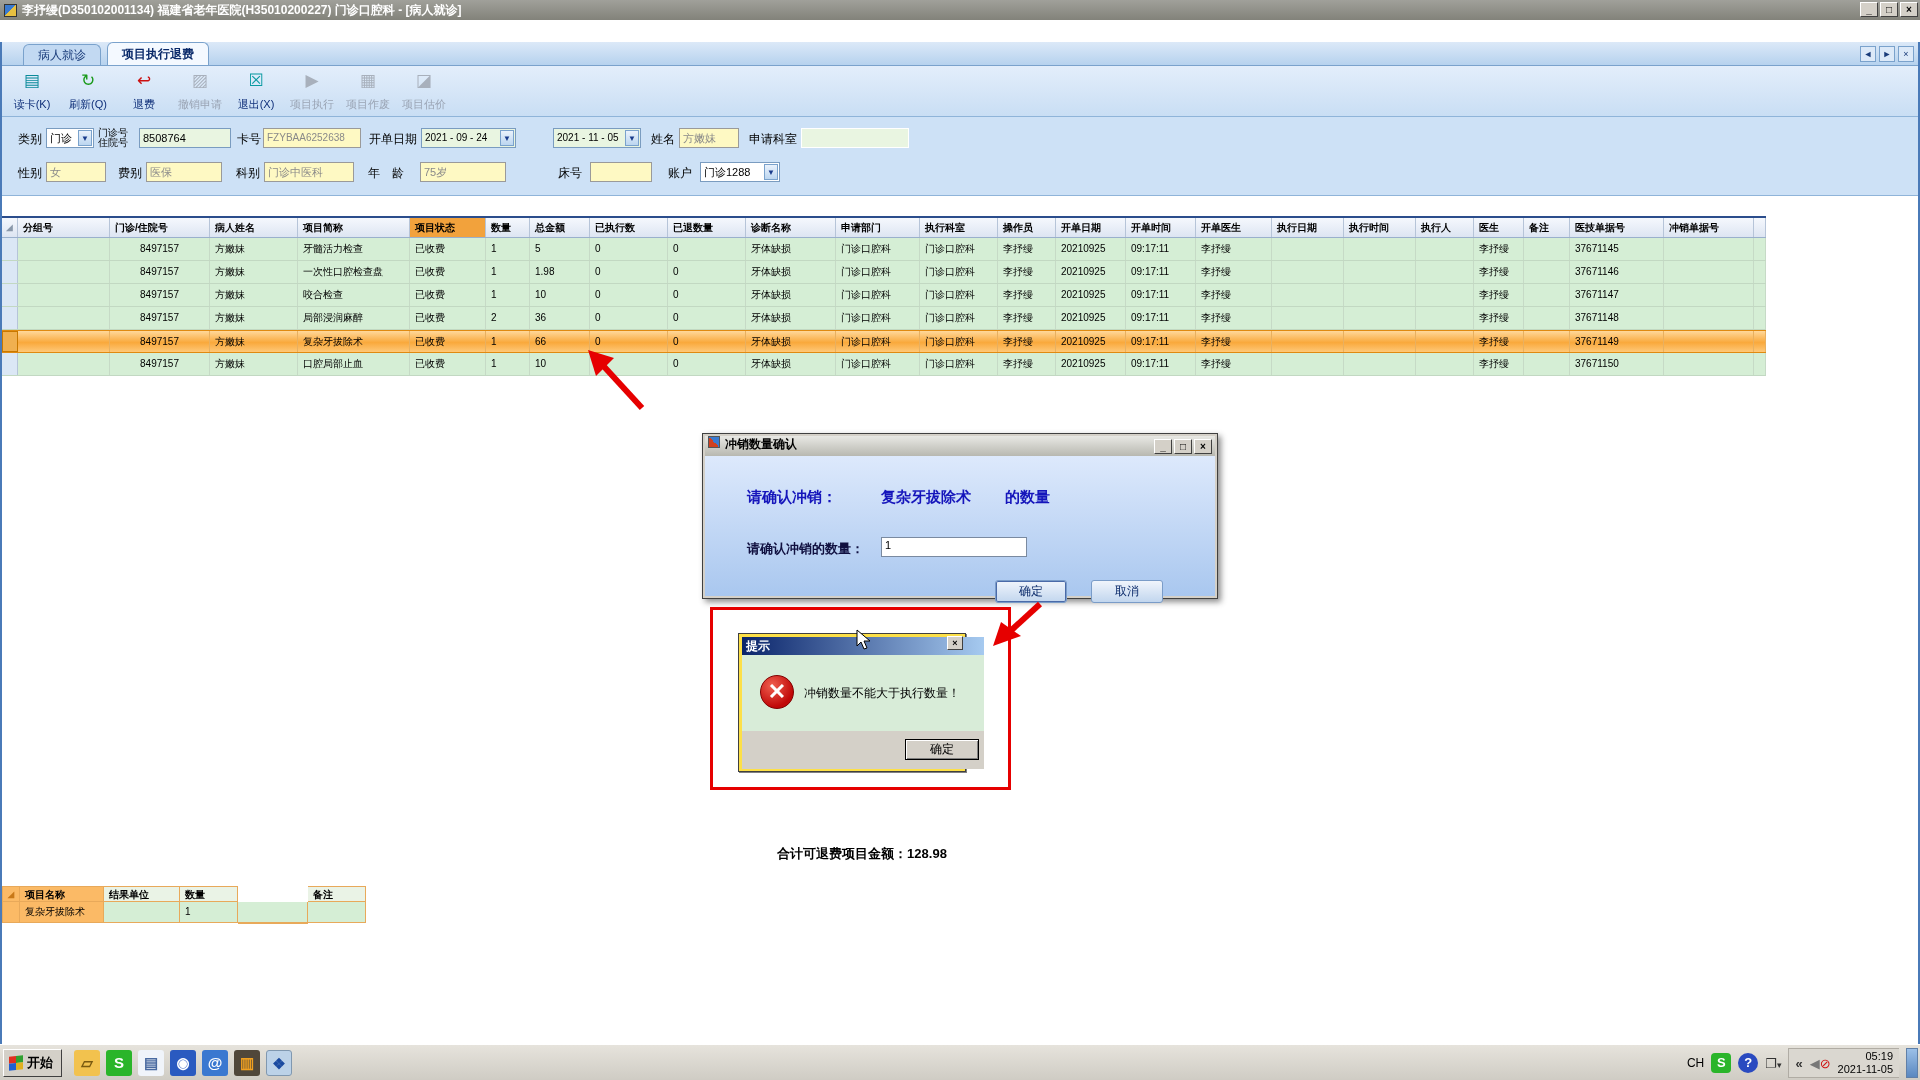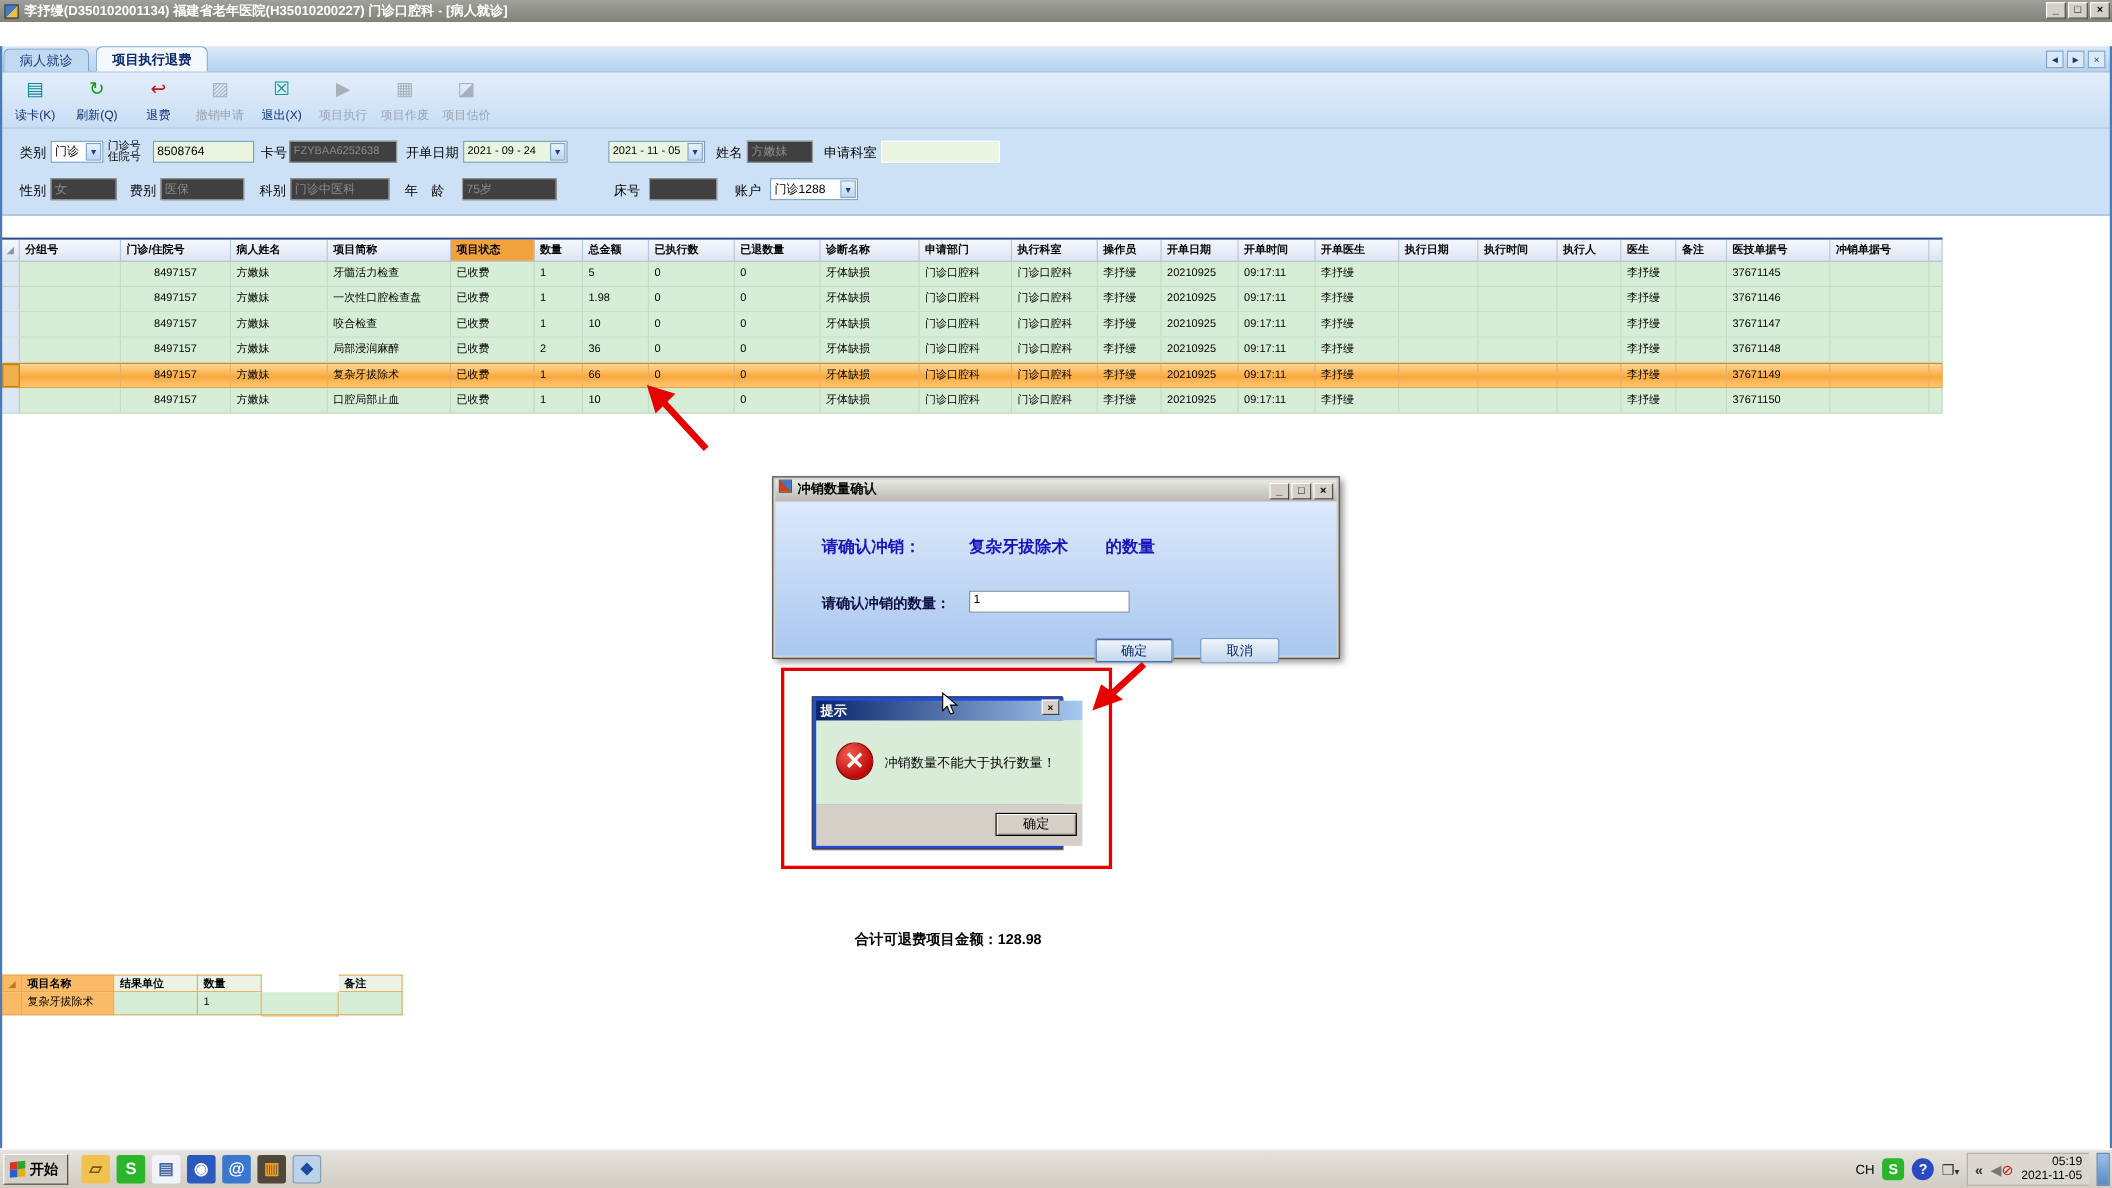--- a/index.html
+++ b/index.html
@@ -14,41 +14,41 @@
   .wbtn{width:18px;height:15px;background:#d4d0c8;border:1px solid #fff;border-right-color:#404040;border-bottom-color:#404040;
     font-size:10px;line-height:13px;text-align:center;color:#000;font-weight:bold;}
 
   
   .menubar{position:absolute;left:0;top:20px;width:1920px;height:22px;background:#17418e;display:flex;align-items:center;}
   .menu-item{color:#fff;font-size:12px;padding:0 11px;height:22px;line-height:22px;cursor:default;}
 
   
   .mditabs{position:absolute;left:0;top:42px;width:1920px;height:24px;background:linear-gradient(#dce9f8,#b6d2ee);border-bottom:1px solid #7aa2cc;}
   .mdi-tab{position:absolute;bottom:0;height:21px;padding:0 14px;font-size:12px;line-height:21px;color:#1a3c7a;
-    background:#c2d9f2;border:1px solid #7aa2cc;border-bottom:none;border-radius:6px 6px 0 0;}
+    background:#c2d9f2;border:1px solid #7aa2cc;border-bottom:none;border-radius:6px 6px 0 0;margin-left:20px;}
   .mdi-tab.active{background:#f4f9ff;font-weight:bold;color:#0a2a6a;height:23px;line-height:23px;}
   .mdi-nav{position:absolute;top:4px;right:6px;display:flex;gap:3px;}
   .mdi-nav .nbtn{width:16px;height:16px;font-size:9px;line-height:14px;text-align:center;color:#1a3c7a;
     background:#dce9f8;border:1px solid #7aa2cc;}
 
   
   .toolbar{position:absolute;left:0;top:66px;width:1920px;height:51px;background:linear-gradient(#e3eefb,#c9def4);border-bottom:1px solid #8fb4d9;}
   .tb{position:absolute;top:3px;width:52px;height:45px;display:flex;flex-direction:column;align-items:center;justify-content:space-between;padding:2px 0;}
   .tb .tbico{width:22px;height:20px;font-size:17px;line-height:20px;text-align:center;}
   .tb .tblbl{font-size:11px;color:#10307a;white-space:nowrap;}
   .tb.disabled .tblbl{color:#9aa4b4;}
   .tb.disabled .tbico{color:#a8b0bc !important;}
 
   
   .patient{position:absolute;left:0;top:117px;width:1920px;height:79px;background:#cde1f6;border-bottom:1px solid #8fb4d9;}
   .plbl{position:absolute;font-size:12px;color:#000;white-space:nowrap;}
   .plbl2{position:absolute;font-size:10px;line-height:10px;color:#000;white-space:nowrap;}
   .fld{position:absolute;height:20px;border:1px solid #7a9cc0;background:#fff;font-size:11px;line-height:18px;padding:0 3px;white-space:nowrap;overflow:hidden;}
   .fld.green{background:#e9f5e1;color:#000;}
-  .fld.gray{background:#404040;color:#8a8a8a;border-color:#9a9a9a;}
+  .fld.gray{background:#fef9c3;color:#8a8a8a;border-color:#9a9a9a;}
   .fld.white{background:#fff;}
   .drop{position:absolute;right:1px;top:1px;width:14px;height:16px;background:linear-gradient(#eaf2fc,#bcd6f0);border:1px solid #7aa2cc;
     font-size:8px;line-height:15px;text-align:center;color:#1a3c8c;}
 
   
   .dtabs{position:absolute;left:0;top:196px;width:1920px;height:22px;background:#fff;}
   .dtab{position:absolute;bottom:2px;height:18px;padding:0 12px;font-size:11px;line-height:18px;color:#1a3c7a;
     background:#cfe2f5;border:1px solid #7aa2cc;border-bottom:none;border-radius:7px 7px 0 0;}
   .dtab.active{background:#fff;font-weight:bold;color:#000;height:20px;line-height:20px;}
   .dtabline{position:absolute;left:0;top:216px;width:1766px;height:2px;background:#2b4d8c;}
@@ -95,21 +95,21 @@
     background:linear-gradient(#dde9fc,#a9c7ef);}
   .cprompt{position:absolute;top:32px;font-size:15px;font-weight:bold;color:#1515bb;white-space:nowrap;}
   .cqlabel{position:absolute;left:42px;top:84px;font-size:13px;font-weight:bold;color:#101040;}
   .cinput{position:absolute;left:176px;top:81px;width:146px;height:20px;background:#fff;border:1px solid #7a8aa0;font-size:11px;padding:1px 3px;}
   .cbtn{position:absolute;top:124px;width:72px;height:23px;background:linear-gradient(#f0f5fc,#c2d6ee);
     border:1px solid #7a9cc8;border-radius:3px;font-size:12px;text-align:center;line-height:21px;color:#0a2a6a;}
   .cbtn.def{box-shadow:0 0 0 1px #4a6aa8 inset;}
 
   
   .redbox{position:absolute;left:710px;top:607px;width:301px;height:183px;border:3px solid #e60000;}
-  .adlg{position:absolute;left:738px;top:633px;width:228px;height:139px;background:#1d4ed8;
+  .adlg{position:absolute;left:738px;top:633px;width:228px;height:139px;background:#fde047;
     border:1px solid #404040;box-shadow:1px 1px 0 #808080;}
   .adlg .atitle{position:absolute;left:3px;top:3px;width:242px;height:18px;background:linear-gradient(90deg,#0a246a,#a6caf0);
     display:flex;align-items:center;color:#fff;font-weight:bold;font-size:12px;padding-left:4px;}
   .adlg .axbtn{position:absolute;right:2px;top:2px;width:16px;height:14px;background:#d4d0c8;border:1px solid #fff;
     border-right-color:#404040;border-bottom-color:#404040;font-size:9px;line-height:12px;text-align:center;font-weight:bold;color:#000;}
   .adlg .abody{position:absolute;left:3px;top:21px;width:242px;height:76px;background:#d8ecd8;}
   .err-ico{position:absolute;left:18px;top:20px;width:34px;height:34px;border-radius:50%;
     background:radial-gradient(circle at 35% 30%,#f06050,#c00808 70%);border:1px solid #800000;color:#fff;
     font-size:22px;font-weight:bold;text-align:center;line-height:32px;}
   .amsg{position:absolute;left:62px;top:30px;font-size:12px;color:#000;white-space:nowrap;}

